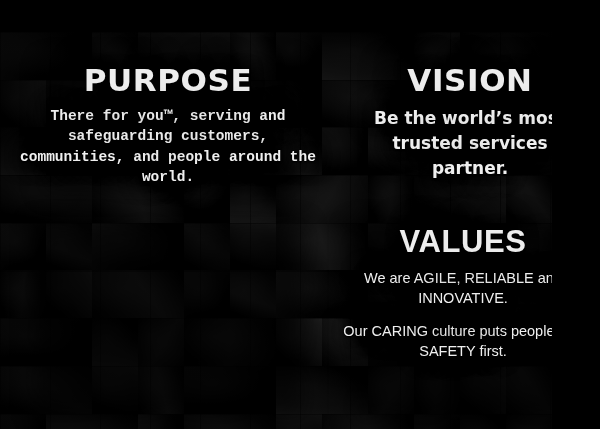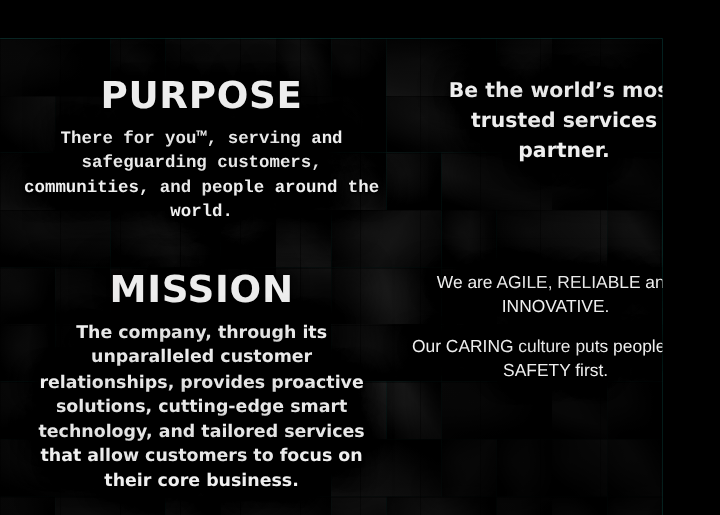--- a/index.html
+++ b/index.html
@@ -227,32 +227,28 @@
   <div class="scrim" id="scrim-values"></div>
 
   <div class="panel" id="panel-purpose">
     <h2 class="heading">PURPOSE</h2>
     <div class="body">
       <p>There for you™, serving and safeguarding customers, communities, and people around the world.</p>
     </div>
   </div>
 
   <div class="panel" id="panel-vision">
+    <h2 class="heading">VISION</h2>
     <div class="body">
       <p>Be the world’s most trusted services partner.</p>
     </div>
   </div>
 
-  <div class="panel" id="panel-mission">
-    <h2 class="heading">MISSION</h2>
-    <div class="body">
-      <p>The company, through its unparalleled customer relationships, provides proactive solutions, cutting-edge smart technology, and tailored services that allow customers to focus on their core business.</p>
-    </div>
-  </div>
 
   <div class="panel" id="panel-values">
+    <h2 class="heading">VALUES</h2>
     <div class="body">
       <p>We are AGILE, RELIABLE and INNOVATIVE.</p>
       <p>Our CARING culture puts people and SAFETY first.</p>
     </div>
   </div>
 
 </div>
 
 </body></html>

